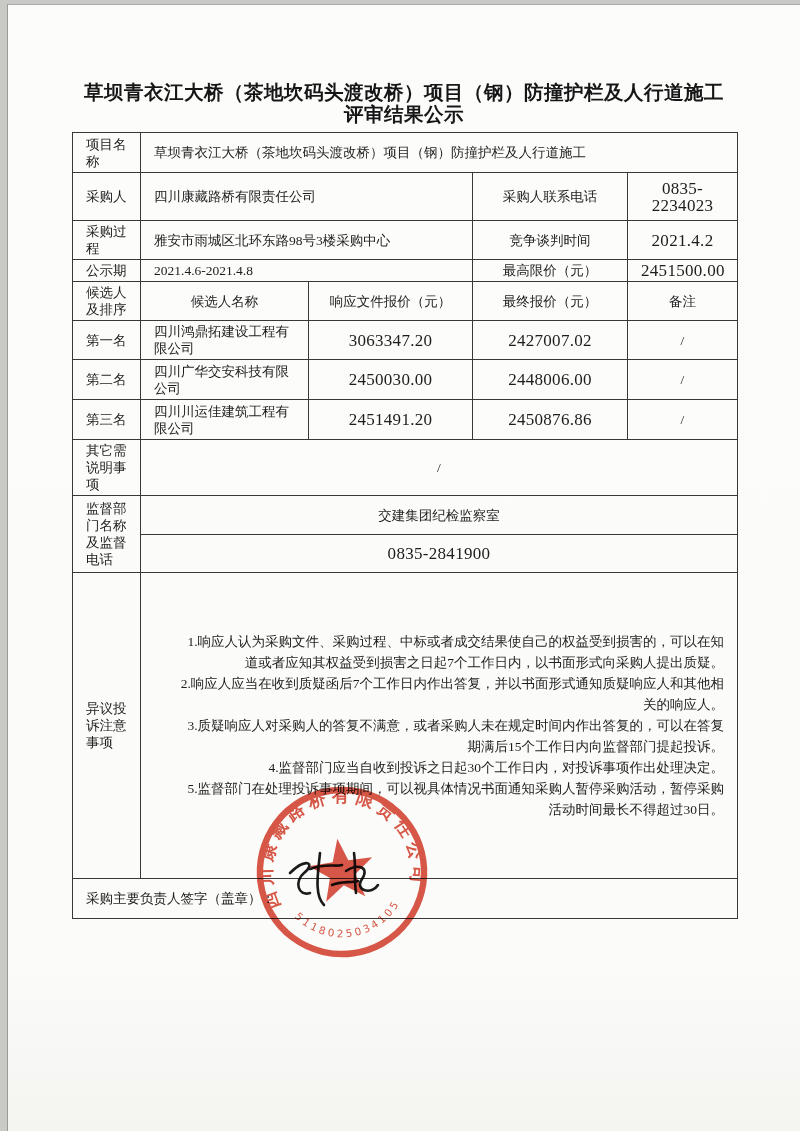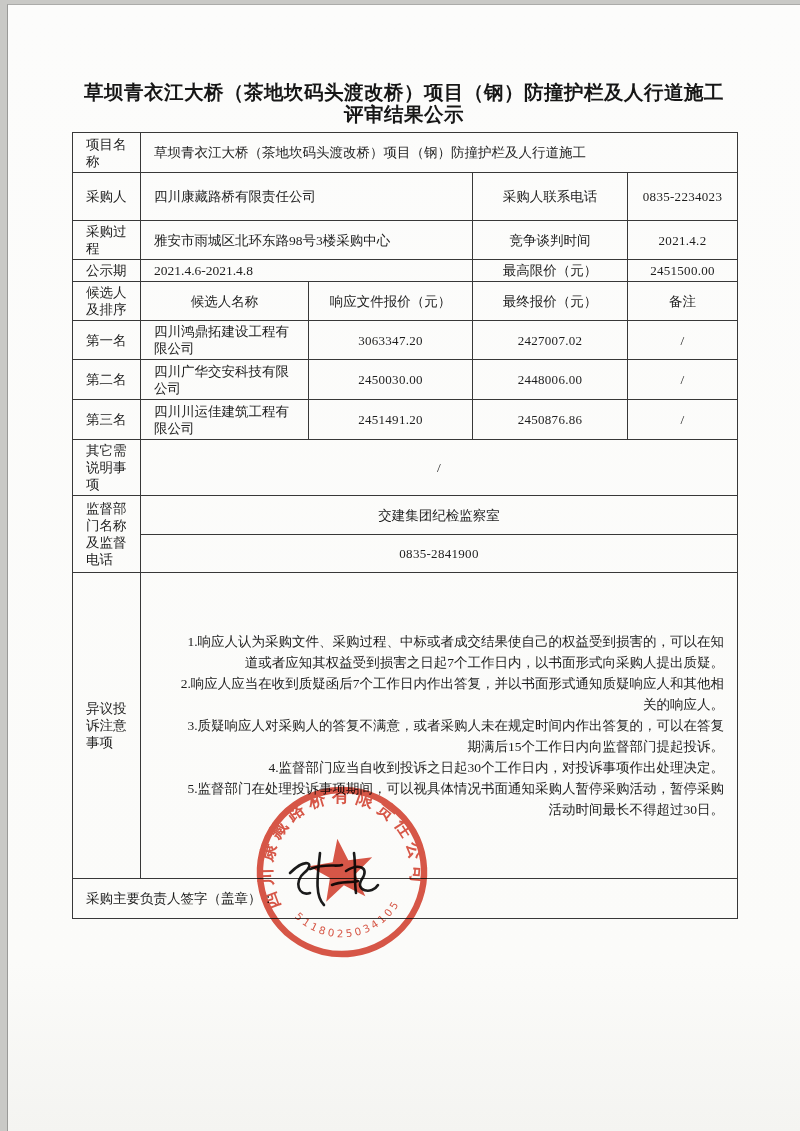--- a/index.html
+++ b/index.html
@@ -38,21 +38,21 @@
   table.results td {
     border:1.6px solid #383838;
     padding:2px 13px;
     overflow:hidden;
     vertical-align:middle;
     line-height:17px;
   }
   td.lab   { text-align:left; }
   td.val   { text-align:left; }
   td.ctr   { text-align:center;margin-left:30px; }
-  td.num   { text-align:center; font-size:13px; letter-spacing:0.3px; }
+  td.num   { text-align:center; font-size:17px; letter-spacing:0.3px; }
   td.notice-cell { vertical-align:middle; padding:6px 9px; }
   .notice-item { line-height:21px; text-align:right;margin-left:25px; }
   .sig-cell { position:relative; }
   
   .stamp-wrap {
     position:absolute; left:245px; top:778px; width:178px; height:178px;
     transform:rotate(-8deg);
     mix-blend-mode:multiply; opacity:0.88;
     pointer-events:none;
   }

